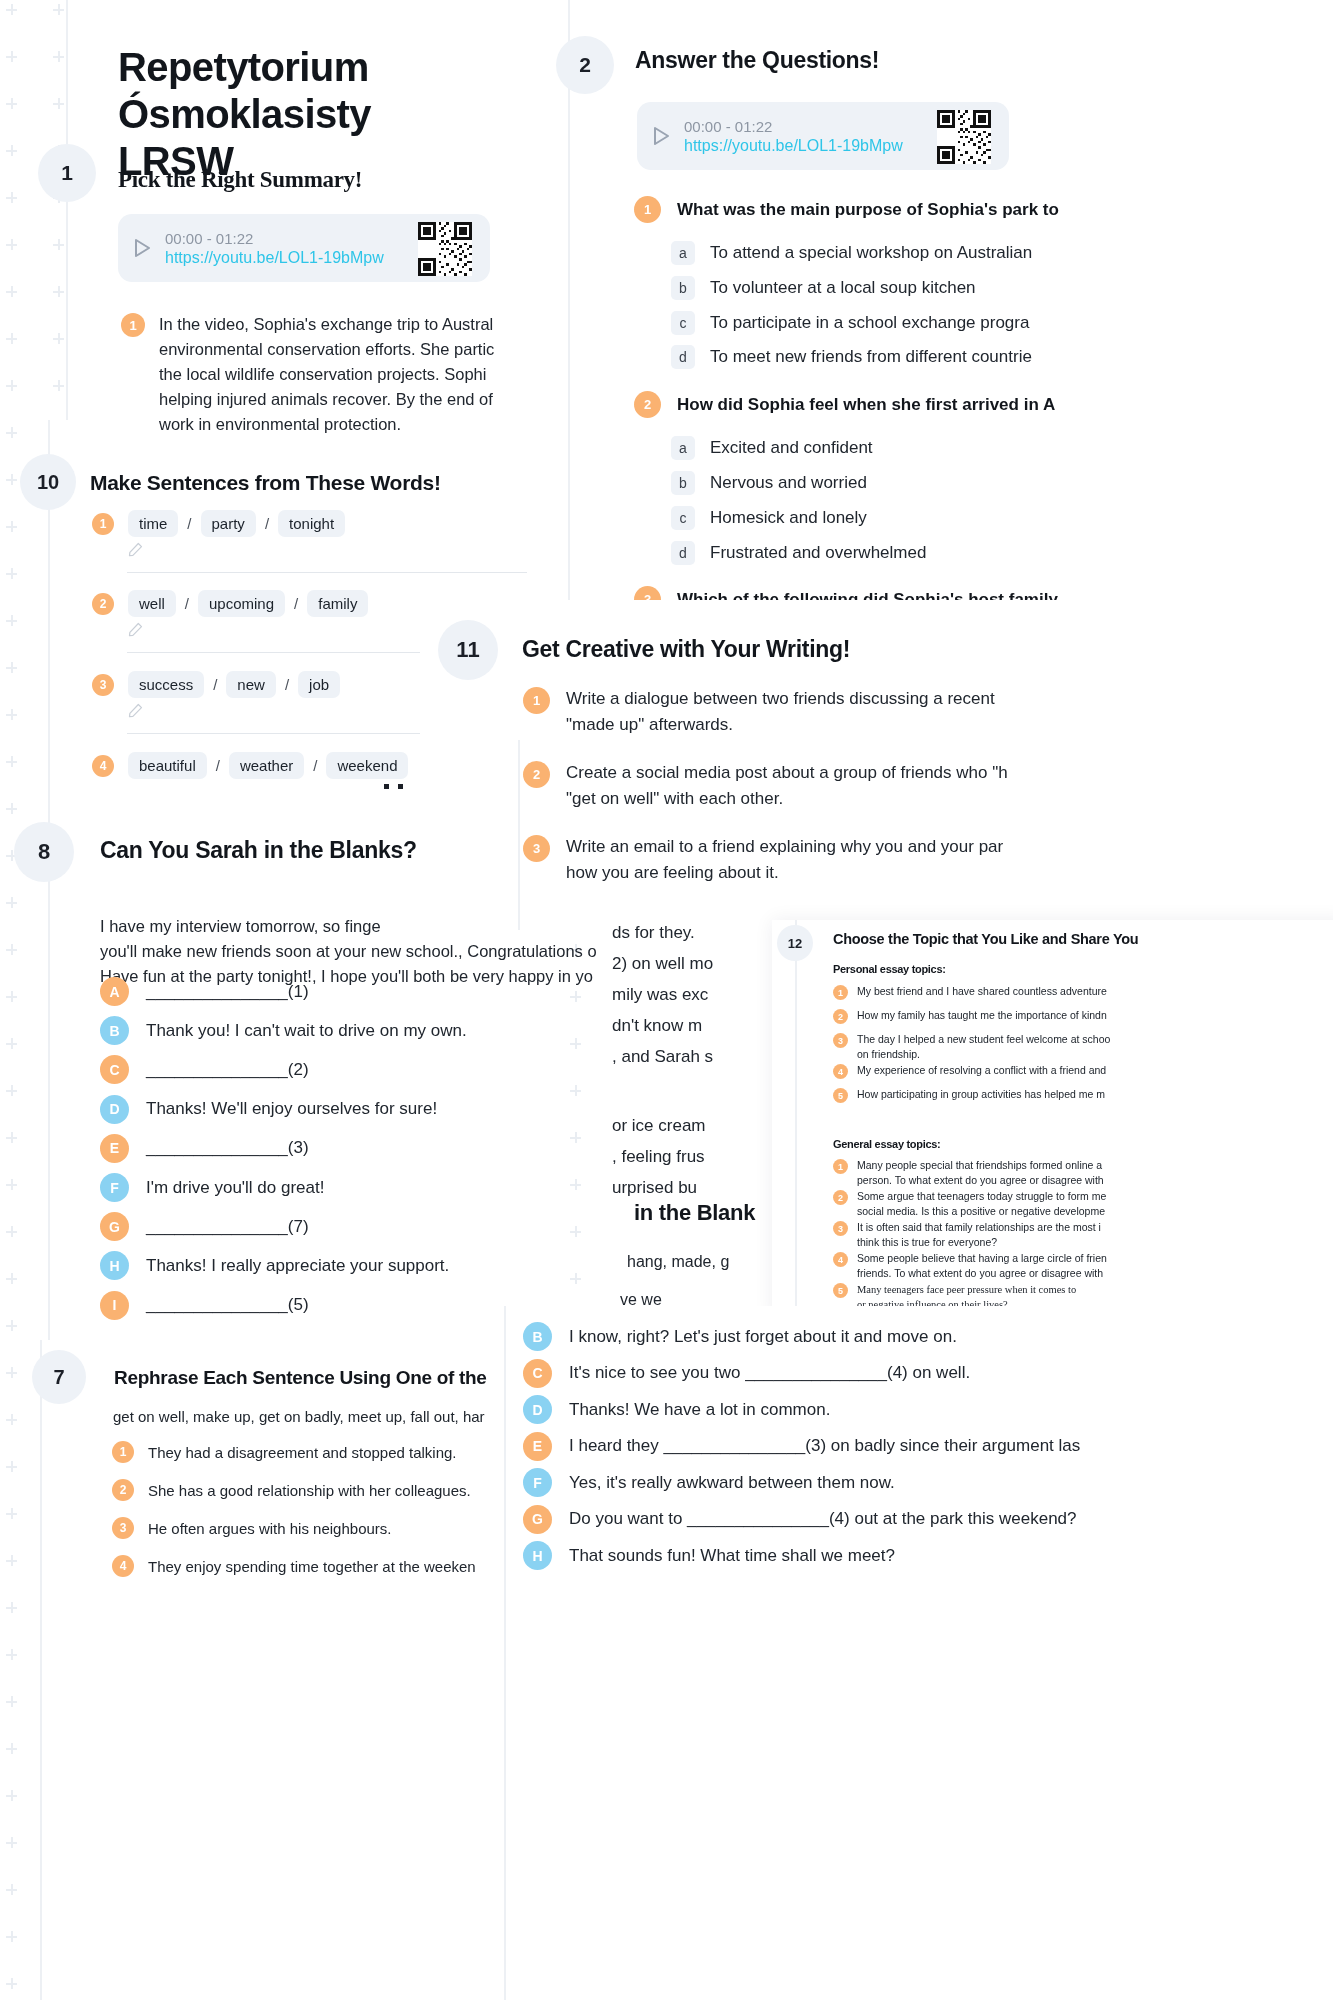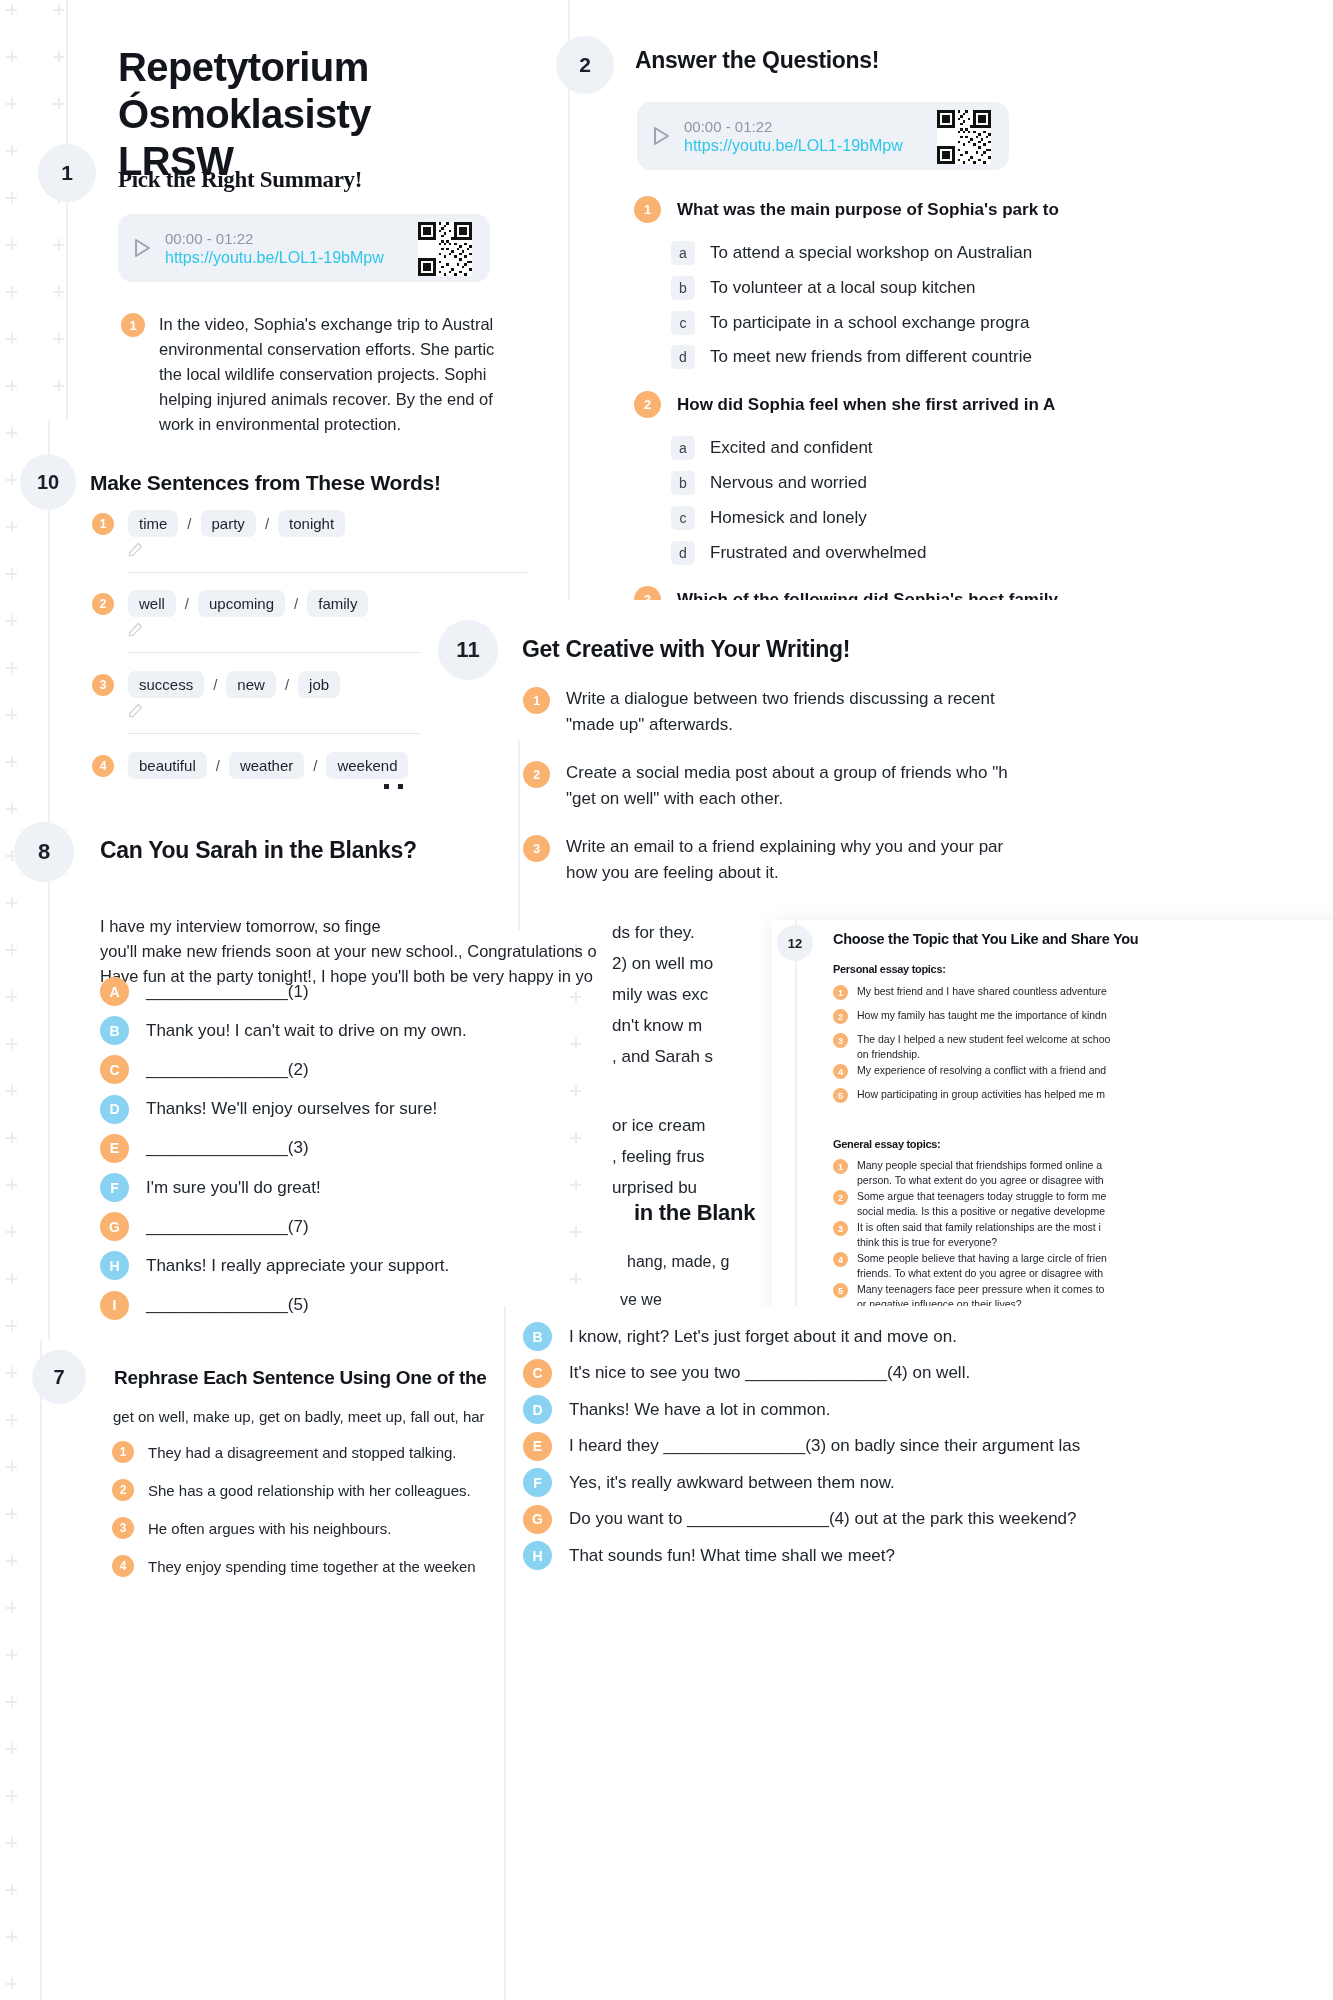--- a/index.html
+++ b/index.html
@@ -1572,21 +1572,21 @@
     <div class="row" style="left: 100px; top: 1094.6px; align-items: center;">
       <span class="mk blue" style="width:29px;height:29px;font-size:14px;margin-right:17px;">D</span>
       <span style="font-size:17px;color:#20262e;white-space:nowrap;">Thanks! We'll enjoy ourselves for sure!</span>
     </div>
     <div class="row" style="left: 100px; top: 1133.8px; align-items: center;">
       <span class="mk orange" style="width:29px;height:29px;font-size:14px;margin-right:17px;">E</span>
       <span style="font-size:17px;color:#20262e;white-space:nowrap;">_______________(3)</span>
     </div>
     <div class="row" style="left: 100px; top: 1173px; align-items: center;">
       <span class="mk blue" style="width:29px;height:29px;font-size:14px;margin-right:17px;">F</span>
-      <span style="font-size:17px;color:#20262e;white-space:nowrap;">I'm sure you'll do great!</span>
+      <span style="font-size:17px;color:#20262e;white-space:nowrap;">I'm drive you'll do great!</span>
     </div>
     <div class="row" style="left: 100px; top: 1212.2px; align-items: center;">
       <span class="mk orange" style="width:29px;height:29px;font-size:14px;margin-right:17px;">G</span>
       <span style="font-size:17px;color:#20262e;white-space:nowrap;">_______________(7)</span>
     </div>
     <div class="row" style="left: 100px; top: 1251.4px; align-items: center;">
       <span class="mk blue" style="width:29px;height:29px;font-size:14px;margin-right:17px;">H</span>
       <span style="font-size:17px;color:#20262e;white-space:nowrap;">Thanks! I really appreciate your support.</span>
     </div>
     <div class="row" style="left: 100px; top: 1290.6px; align-items: center;">
@@ -1849,21 +1849,21 @@
       <span style="font-size:10.5px;color:#20262e;line-height:1.45;white-space:pre-line;">It is often said that family relationships are the most i
 think this is true for everyone?</span>
     </div>
     <div class="row" style="left: 833px; top: 1251px;">
       <span class="mk orange" style="width:15px;height:15px;font-size:9px;margin-right:9px;margin-top:1px;">4</span>
       <span style="font-size:10.5px;color:#20262e;line-height:1.45;white-space:pre-line;">Some people believe that having a large circle of frien
 friends. To what extent do you agree or disagree with</span>
     </div>
     <div class="row" style="left: 833px; top: 1282px;">
       <span class="mk orange" style="width:15px;height:15px;font-size:9px;margin-right:9px;margin-top:1px;">5</span>
-      <span style="font-size:10.5px;color:#20262e;line-height:1.45;white-space:pre-line;">Many teenagers face peer pressure when it comes to 
+      <span style="font-size:10.5px;color:#20262e;line-height:1.45;white-space:pre-line;font-family:Liberation Serif, serif;">Many teenagers face peer pressure when it comes to 
 or negative influence on their lives?</span>
     </div>
   </div>
 
 <div class="panel" style="left:504px; top:1306px; width:844px; height:700px; background:#fff;"></div>
 <div class="rail" style="left:504px; top:1306px; height:694px;"></div>
 
 <div id="dlg-list">
     <div class="row" style="left: 523px; top: 1322px; align-items: center;">
       <span class="mk blue" style="width:29px;height:29px;font-size:14px;margin-right:17px;">B</span>

